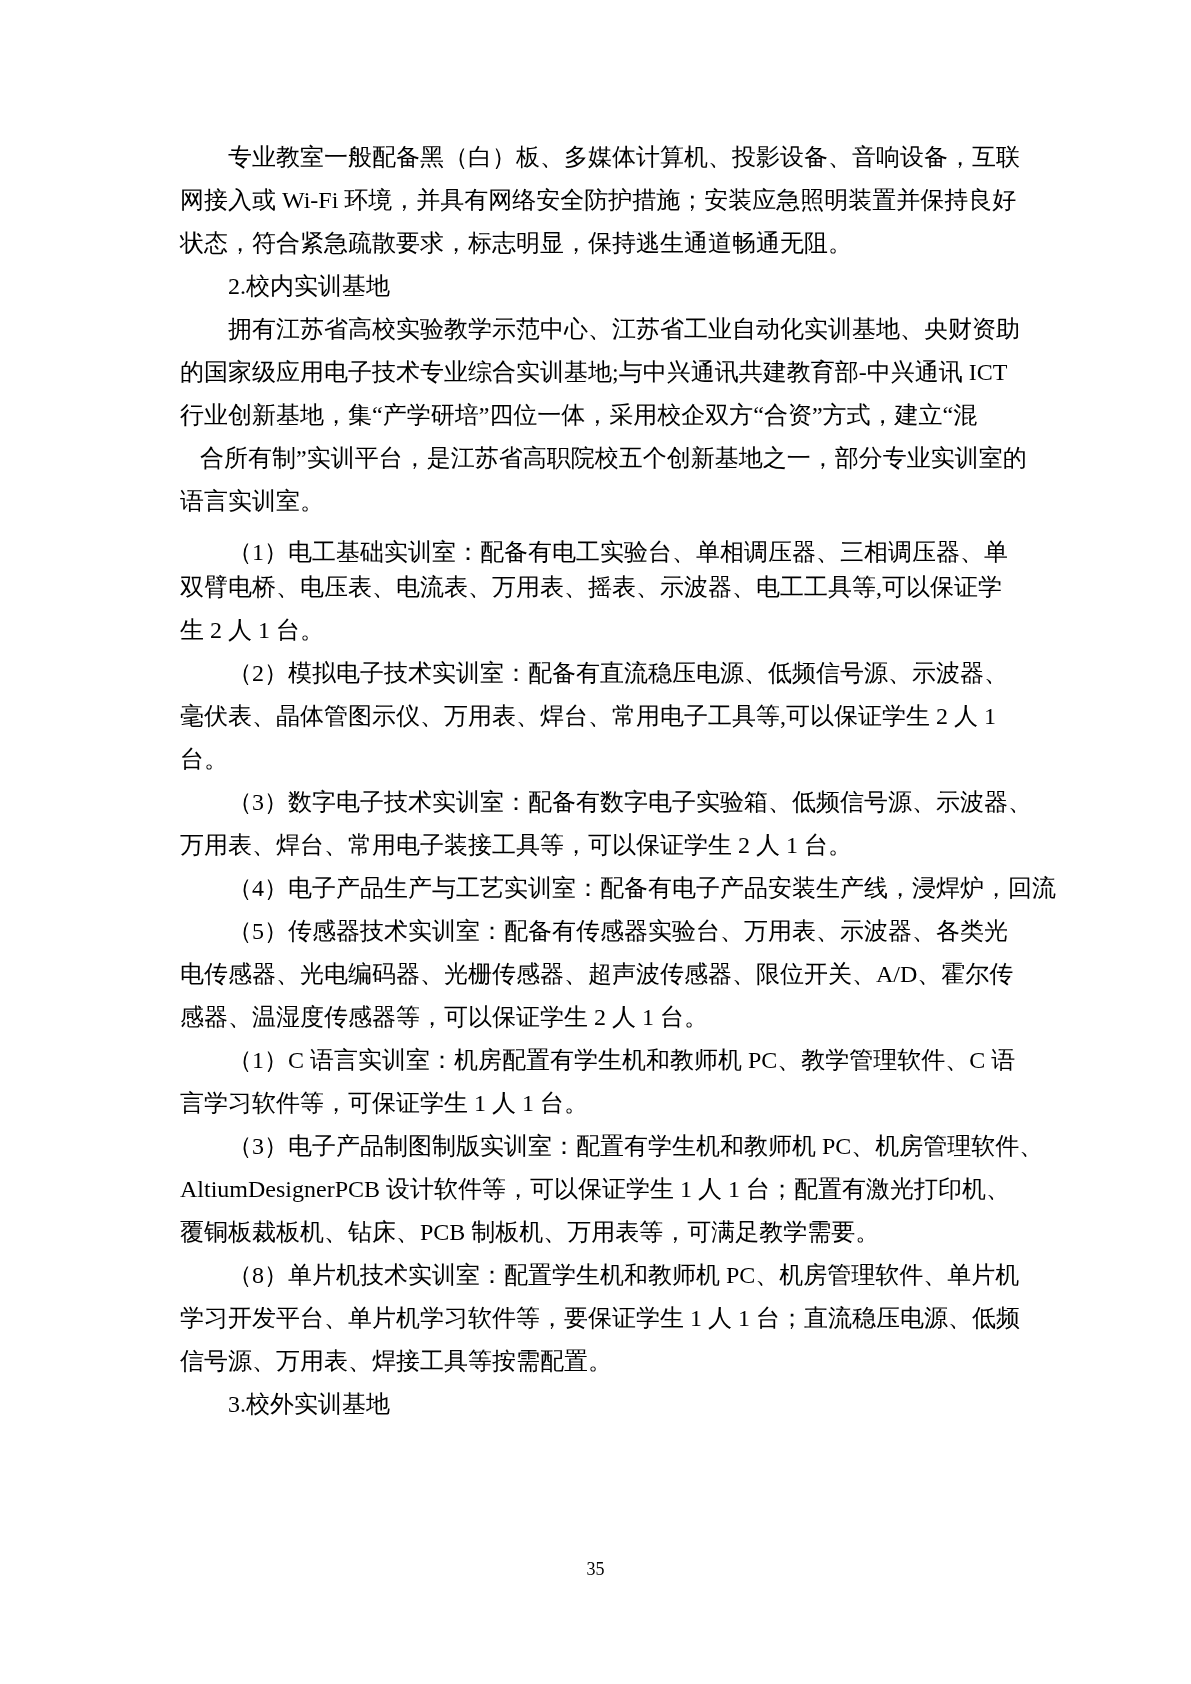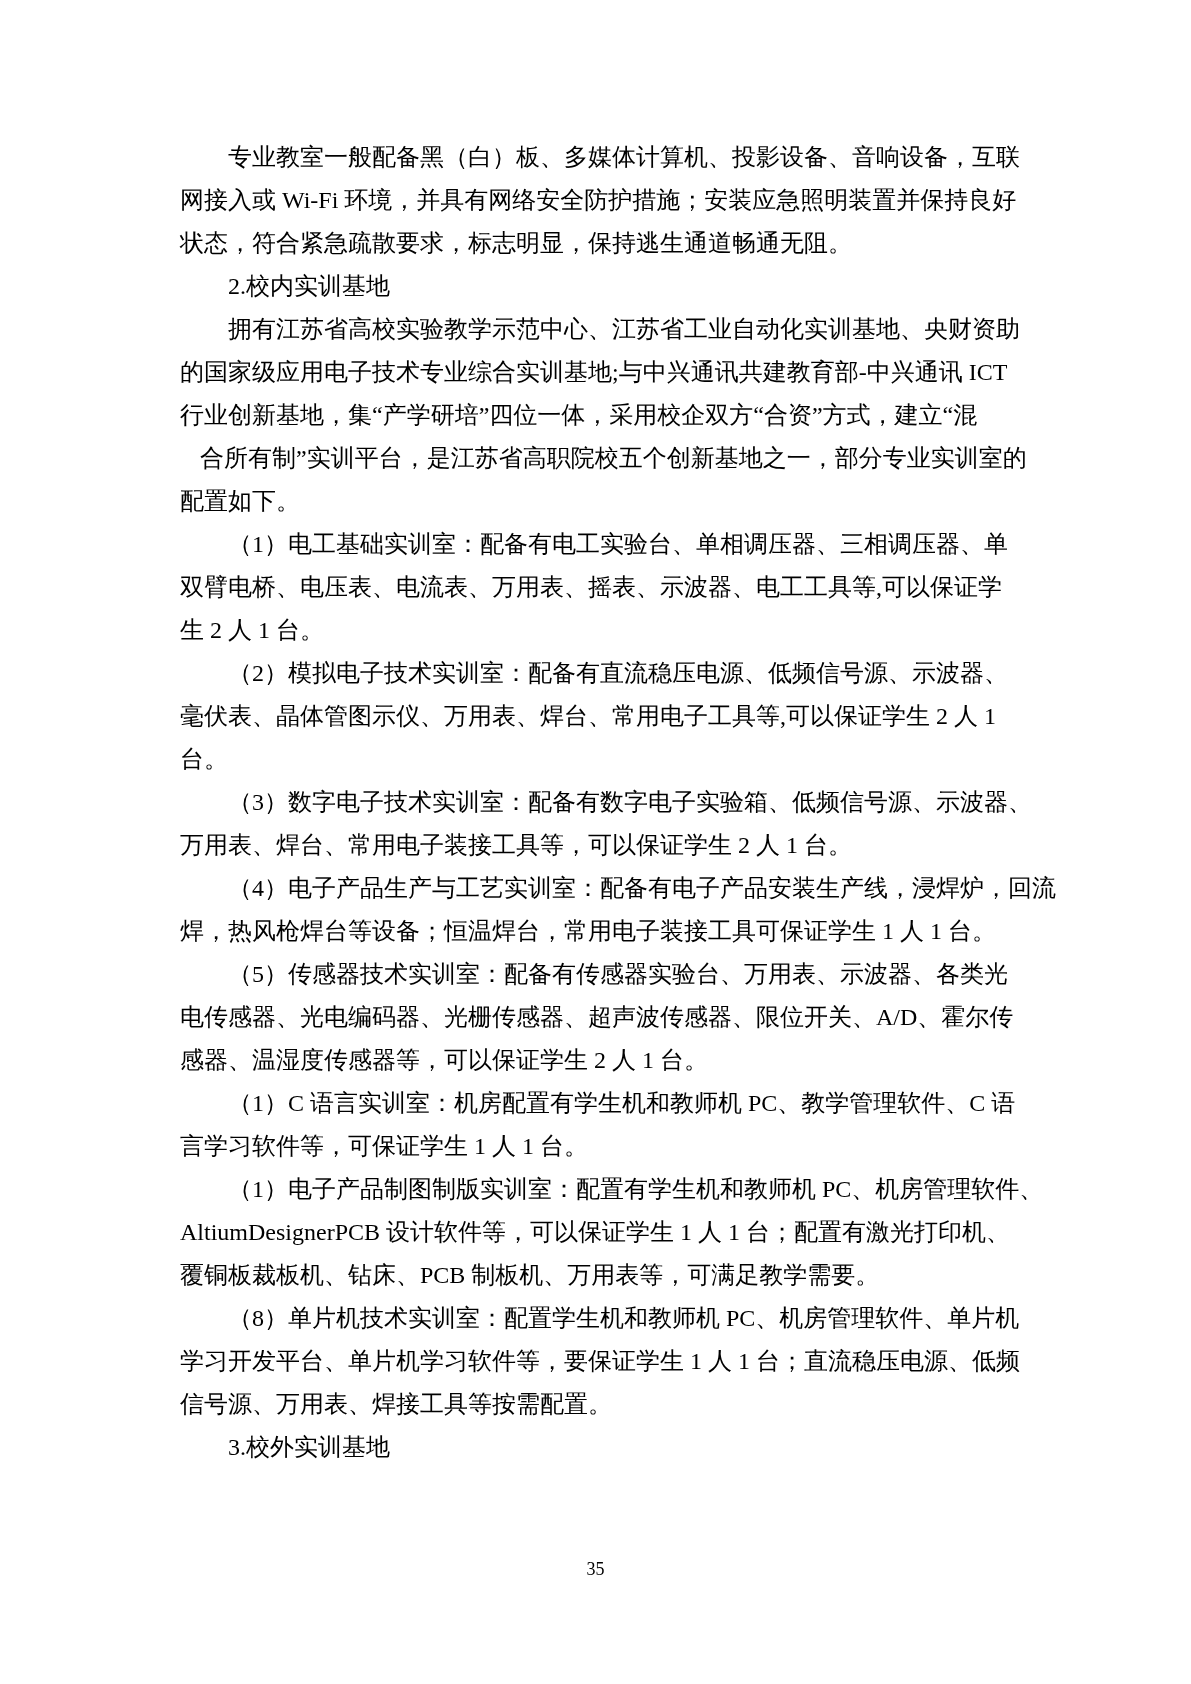--- a/index.html
+++ b/index.html
@@ -57,58 +57,57 @@
 
     <div class="paragraph">
       <div class="line first end"><span>2.校内实训基地</span></div>
     </div>
 
     <div class="paragraph">
       <div class="line first fill"><span style="transform: scaleX(1);">拥有江苏省高校实验教学示范中心、江苏省工业自动化实训基地、央财资助</span></div>
       <div class="line fill"><span style="transform: scaleX(1);">的国家级应用电子技术专业综合实训基地;与中兴通讯共建教育部-中兴通讯 ICT</span></div>
       <div class="line fill"><span style="transform: scaleX(1);">行业创新基地，集“产学研培”四位一体，采用校企双方“合资”方式，建立“混</span></div>
       <div class="line fill"><span style="transform: scaleX(1); margin-left: 20px;">合所有制”实训平台，是江苏省高职院校五个创新基地之一，部分专业实训室的</span></div>
-      <div class="line end"><span>配置如下。</span></div>
+      <div class="line end"><span>语言实训室。</span></div>
     </div>
 
     <div class="paragraph">
-      <div class="line first fill"><span style="transform: scaleX(1);">（1）电工基础实训室：配备有电工实验台、单相调压器、三相调压器、单</span></div>
+      <div class="line first fill"><span style="transform: scaleX(1); margin-top: 8px;">（1）电工基础实训室：配备有电工实验台、单相调压器、三相调压器、单</span></div>
       <div class="line fill"><span style="transform: scaleX(1);">双臂电桥、电压表、电流表、万用表、摇表、示波器、电工工具等,可以保证学</span></div>
       <div class="line end"><span>生 2 人 1 台。</span></div>
     </div>
 
     <div class="paragraph">
       <div class="line first fill"><span style="transform: scaleX(1);">（2）模拟电子技术实训室：配备有直流稳压电源、低频信号源、示波器、</span></div>
       <div class="line fill"><span style="transform: scaleX(1);">毫伏表、晶体管图示仪、万用表、焊台、常用电子工具等,可以保证学生 2 人 1</span></div>
       <div class="line end"><span>台。</span></div>
     </div>
 
     <div class="paragraph">
       <div class="line first fill"><span style="transform: scaleX(1);">（3）数字电子技术实训室：配备有数字电子实验箱、低频信号源、示波器、</span></div>
       <div class="line end"><span>万用表、焊台、常用电子装接工具等，可以保证学生 2 人 1 台。</span></div>
     </div>
 
     <div class="paragraph">
       <div class="line first fill"><span style="transform: scaleX(1);">（4）电子产品生产与工艺实训室：配备有电子产品安装生产线，浸焊炉，回流</span></div>
-      <div class="line end"><span>焊，热风枪焊台等设备；恒温焊台，常用电子装接工具可保证学生 1 人 1 台。</span></div>
     </div>
 
     <div class="paragraph">
       <div class="line first fill"><span style="transform: scaleX(1);">（5）传感器技术实训室：配备有传感器实验台、万用表、示波器、各类光</span></div>
       <div class="line fill"><span style="transform: scaleX(1);">电传感器、光电编码器、光栅传感器、超声波传感器、限位开关、A/D、霍尔传</span></div>
       <div class="line end"><span>感器、温湿度传感器等，可以保证学生 2 人 1 台。</span></div>
     </div>
 
     <div class="paragraph">
       <div class="line first fill"><span style="transform: scaleX(1);">（1）C 语言实训室：机房配置有学生机和教师机 PC、教学管理软件、C 语</span></div>
       <div class="line end"><span>言学习软件等，可保证学生 1 人 1 台。</span></div>
     </div>
 
     <div class="paragraph">
-      <div class="line first fill"><span style="transform: scaleX(1);">（1）电子产品制图制版实训室：配置有学生机和教师机 PC、机房管理软件、</span></div>
+      <div class="line first fill"><span style="transform: scaleX(1);">（3）电子产品制图制版实训室：配置有学生机和教师机 PC、机房管理软件、</span></div>
       <div class="line fill"><span style="transform: scaleX(1);">AltiumDesignerPCB 设计软件等，可以保证学生 1 人 1 台；配置有激光打印机、</span></div>
       <div class="line end"><span>覆铜板裁板机、钻床、PCB 制板机、万用表等，可满足教学需要。</span></div>
     </div>
 
     <div class="paragraph">
       <div class="line first fill"><span style="transform: scaleX(1);">（8）单片机技术实训室：配置学生机和教师机 PC、机房管理软件、单片机</span></div>
       <div class="line fill"><span style="transform: scaleX(1);">学习开发平台、单片机学习软件等，要保证学生 1 人 1 台；直流稳压电源、低频</span></div>
       <div class="line end"><span>信号源、万用表、焊接工具等按需配置。</span></div>
     </div>
 

